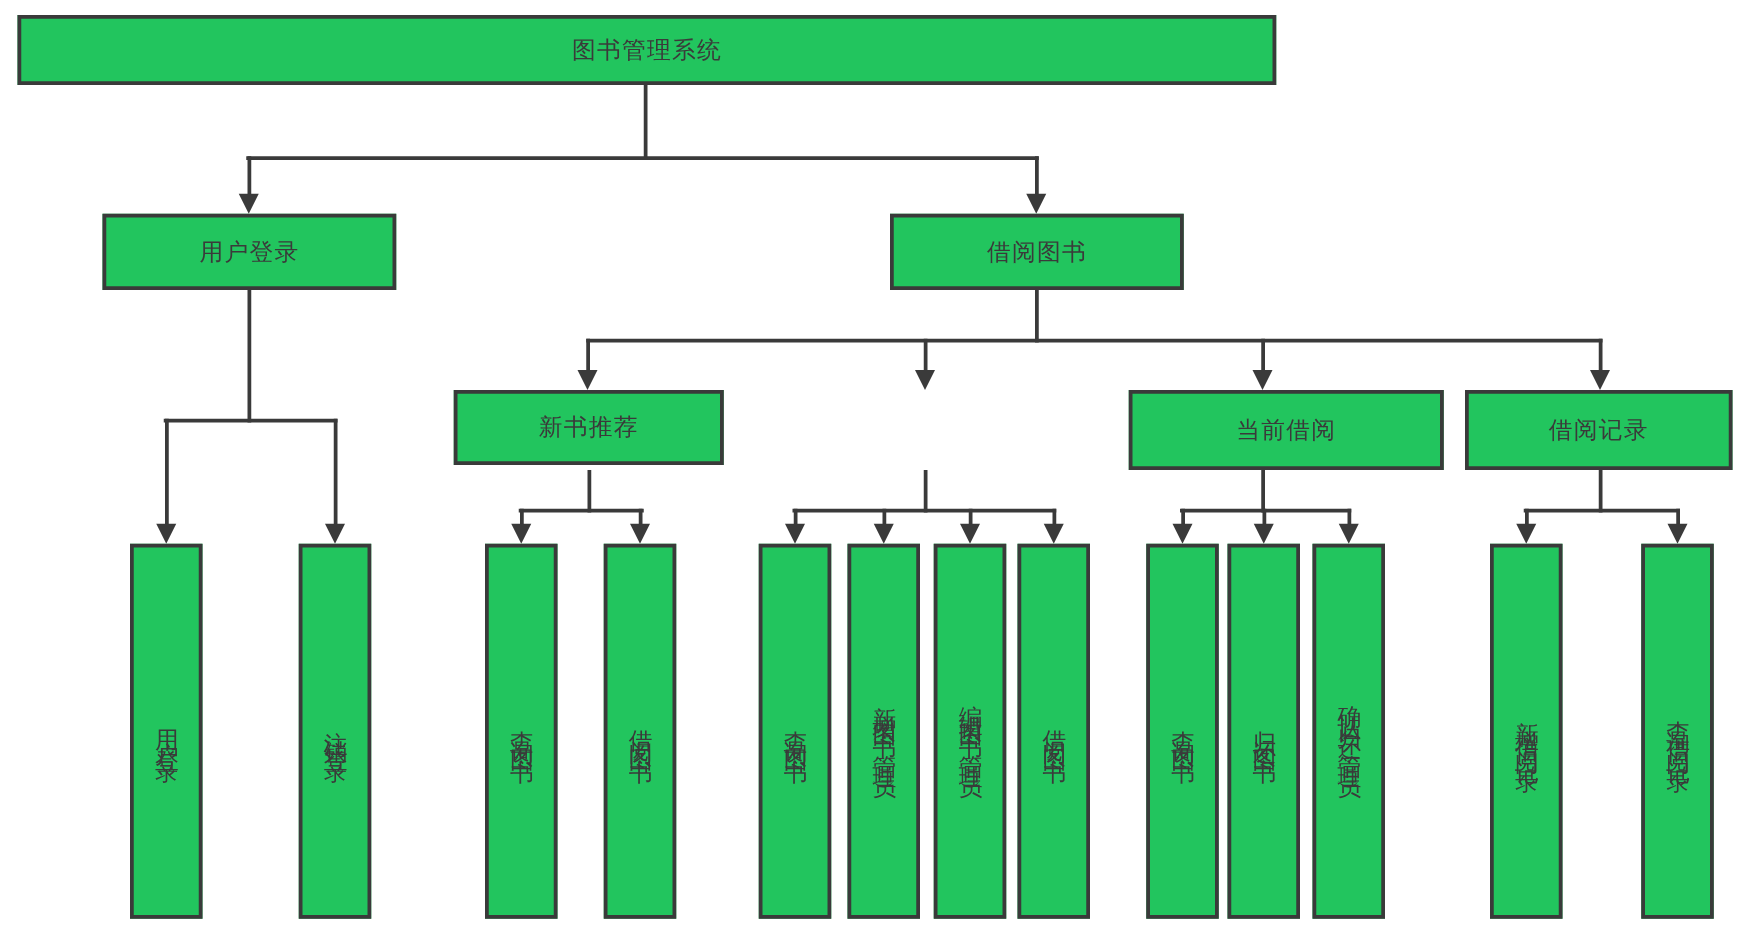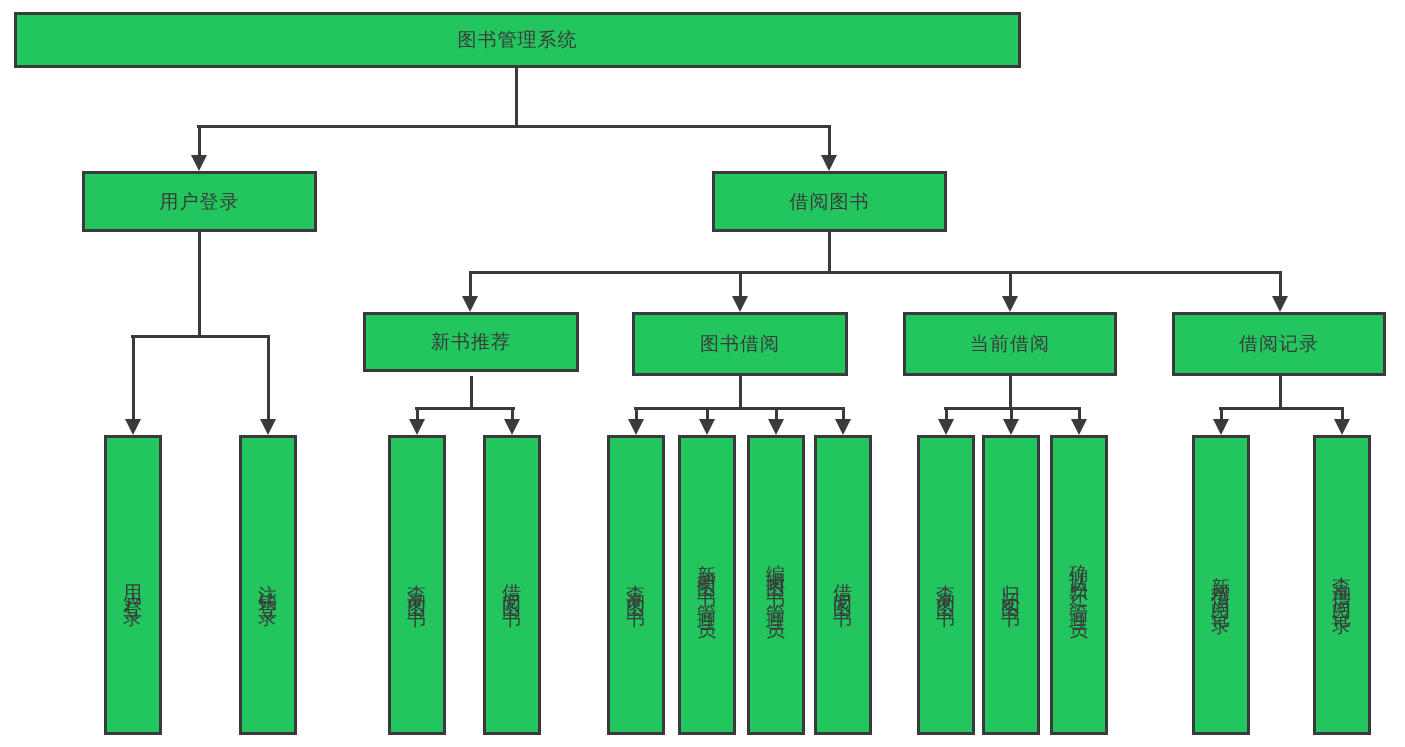--- a/index.html
+++ b/index.html
@@ -47,25 +47,22 @@
   </div>
 
   <div class="box hbox" style="left:712px;top:171px;width:235px;height:61px">
     <span>借阅图书</span>
   </div>
 
   <div class="box hbox" style="left:363px;top:312px;width:216px;height:60px">
     <span>新书推荐</span>
   </div>
 
-  <div class="box hbox" style="left:632px;top:312px;width:216px;height:64px">
-    <span>图书借阅</span>
-  </div>
 
-  <div class="box hbox" style="left:903px;top:312px;width:214px;height:64px">
+  <div class="box hbox" style="left:903px;top:312px;width:252px;height:64px">
     <span>当前借阅</span>
   </div>
 
   <div class="box hbox" style="left:1172px;top:312px;width:214px;height:64px">
     <span>借阅记录</span>
   </div>
 
   <div class="box vbox" style="left:104px;top:435px;width:58px;height:300px">
     <span>用户登录</span>
   </div>

